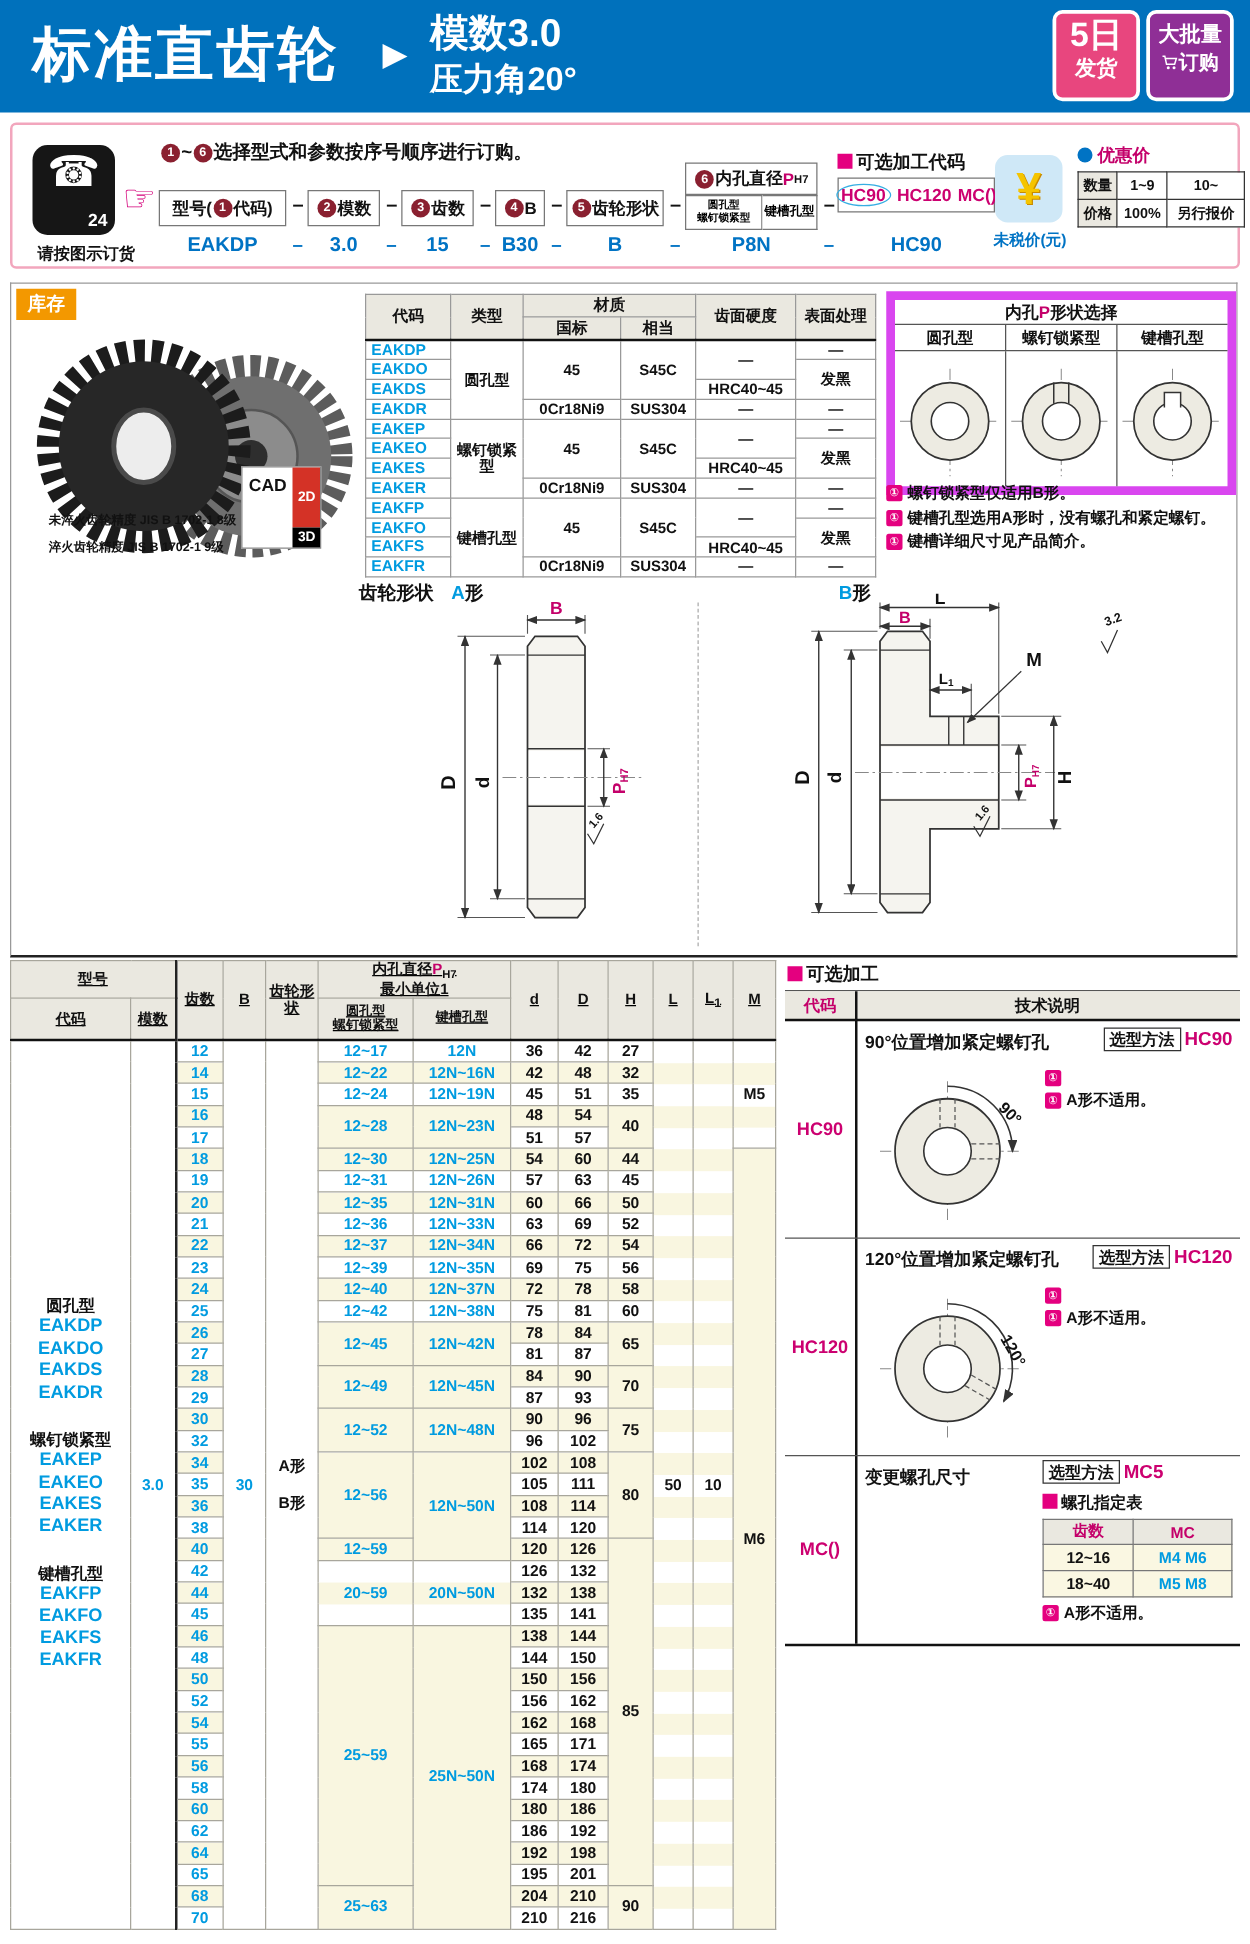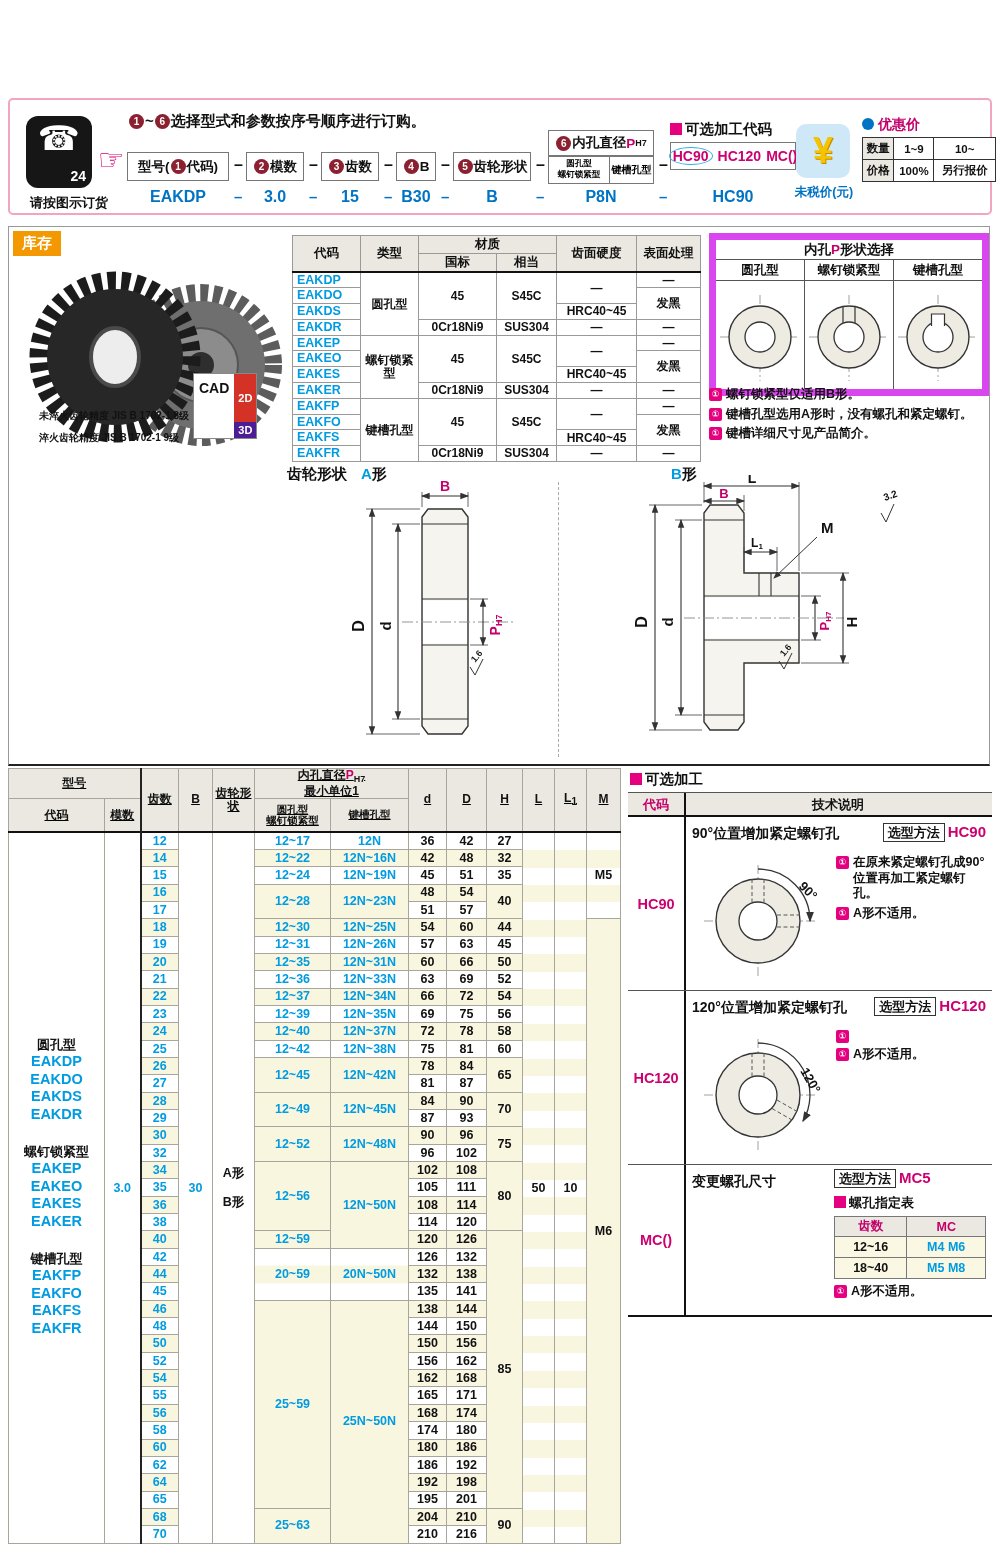--- a/index.html
+++ b/index.html
@@ -55,21 +55,21 @@
   .price td { border:1.5px solid #333; font-size:11.5px; font-weight:bold; text-align:center; height:22px; color:#111; background:#fff; }
   .price td.lab { background:#eae8e0; }
 
   
   .main-box { position:absolute; left:8px; top:226px; width:982px; height:540px; border:1.5px solid #999; border-bottom:2.5px solid #222; background:#fff; }
   .stock-badge { position:absolute; left:4px; top:4px; background:#f39800; color:#fff; font-size:15px; font-weight:bold; padding:3px 9px; }
   .cad { position:absolute; left:184px; top:146px; display:flex; border:1px solid #888; background:#fff; }
   .cad-main { font-size:14px; font-weight:bold; color:#111; padding:6px 5px; }
   .cad-col { display:flex; flex-direction:column; }
   .cad-2d { background:#d43226; color:#fff; font-size:11px; font-weight:bold; padding:16px 4px; line-height:16px; }
-  .cad-3d { background:#4c1d95; color:#fff; font-size:11px; font-weight:bold; padding:0 4px; line-height:16px; }
+  .cad-3d { background:#000000; color:#fff; font-size:11px; font-weight:bold; padding:0 4px; line-height:16px; }
   .precision { position:absolute; left:30px; font-size:10px; font-weight:bold; color:#111; }
 
   .mat { position:absolute; left:283px; top:8px; border-collapse:collapse; table-layout:fixed; width:408px; border:1.5px solid #444; }
   .mat th { background:#eae8e0; border:1px solid #999; font-size:12.5px; font-weight:bold; color:#111; }
   .mat thead { border-bottom:2px solid #111; }
   .mat tbody td { border:1px solid #999; text-align:center; height:15.8px; font-size:12px; font-weight:bold; color:#111; padding:0; line-height:1.05; }
   .mat tbody td.code { color:#009be0; font-size:12.5px; text-align:left; padding-left:4px; }
 
   .hpanel { position:absolute; left:700px; top:6px; width:280px; border:7px solid #d946ef; background:#fff; }
   .hp-title { height:20px; text-align:center; font-size:13.5px; font-weight:bold; border-bottom:1px solid #555; line-height:20px; color:#111; }
@@ -130,20 +130,38 @@
   .mc-tab th { background:#eae8e0; border:1px solid #777; font-size:12.5px; font-weight:bold; color:#c4006a; height:20px; }
   .mc-tab td { border:1px solid #777; text-align:center; font-size:12.5px; font-weight:bold; height:21px; background:#faf7e2; color:#111; }
   .mc-tab td.bu { color:#009be0; }
   .mc-note { margin-top:5px; }
 </style>
 </head>
 <body>
 
 <div id="page">
 
+  <div class="banner">
+    <div class="banner-title">标准直齿轮</div>
+    <div class="banner-arrow">▶</div>
+    <div class="banner-spec1">模数3.0</div>
+    <div class="banner-spec2">压力角20°</div>
+    <div class="badge badge-ship">
+      <div class="bs-top">5日</div>
+      <div class="bs-bot">发货</div>
+    </div>
+    <div class="badge badge-bulk">
+      <div class="bb-top">大批量</div>
+      <div class="bb-bot"><svg width="14" height="12" viewBox="0 0 15 13" style="vertical-align:-1px">
+            <path d="M1,1 h2 l1.5,7 h7 l1.5,-5 H4" fill="none" stroke="#fff" stroke-width="1.3"></path>
+            <circle cx="6" cy="11" r="1.3" fill="#fff"></circle>
+            <circle cx="11" cy="11" r="1.3" fill="#fff"></circle>
+          </svg><span>订购</span></div>
+    </div>
+  </div>
 
   <div class="order-panel">
     <div class="phone">
       <span class="phone-glyph">☎</span>
       <span class="phone-24">24</span>
     </div>
     <div class="phone-label">请按图示订货</div>
     <div class="hand">☞</div>
     <div class="order-instr">
       <span class="nc">1</span><span>~</span><span class="nc">6</span><span>选择型式和参数按序号顺序进行订购。</span>
@@ -860,21 +878,20 @@
           <line x1="56" y1="28" x2="56" y2="51" stroke="#555" stroke-width="1" stroke-dasharray="4 2.5"></line>
           <line x1="68" y1="28" x2="68" y2="51" stroke="#555" stroke-width="1" stroke-dasharray="4 2.5"></line>
           <line x1="81" y1="64" x2="104" y2="64" stroke="#555" stroke-width="1" stroke-dasharray="4 2.5"></line>
           <line x1="81" y1="76" x2="104" y2="76" stroke="#555" stroke-width="1" stroke-dasharray="4 2.5"></line>
           <path d="M62,18 A52,52 0 0 1 114,70" fill="none" stroke="#333" stroke-width="1.3" marker-end="url(#ar90)"></path>
           <text x="102" y="36" font-size="13" font-weight="bold" fill="#111" transform="rotate(45 102 36)">90°</text>
         </svg>
         <div class="onotes">
           <div class="note">
               <span class="nsq">①</span>
-              <span>在原来紧定螺钉孔成90°位置再加工紧定螺钉孔。</span>
             </div>
           <div class="note">
               <span class="nsq">①</span>
               <span>A形不适用。</span>
             </div>
         </div>
       </div>
     </div>
 
     <div class="orow" style="height:174px">

